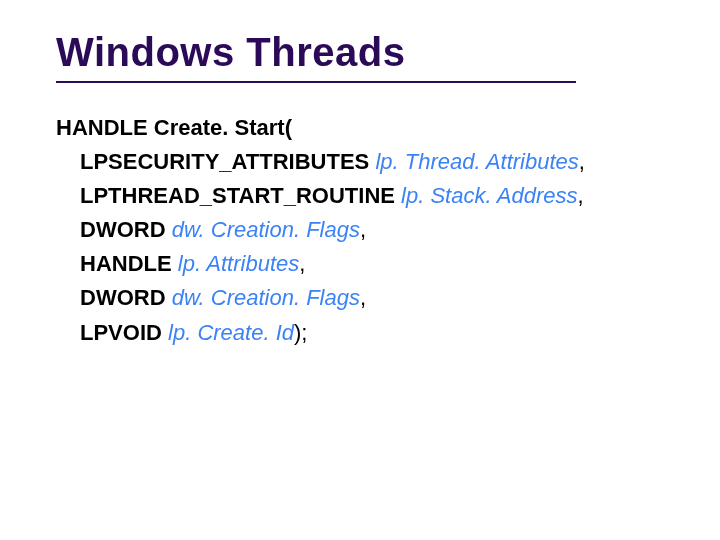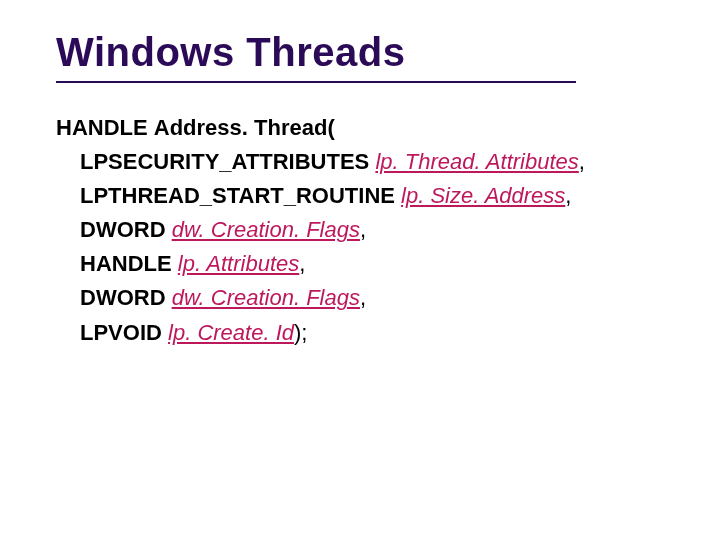--- a/index.html
+++ b/index.html
@@ -44,56 +44,55 @@
   .code .indent {
     padding-left: 24px;
   }
   .kw {
     font-weight: bold;
     font-style: normal;
   }
   .param {
     font-style: italic;
     font-weight: normal;
-    text-decoration: underline;
-    color: #be185d;
+    color: #3b82f6;
     margin-top: 15px;
   }
   .punct {
     font-style: normal;
     font-weight: normal;
   }
 </style>
 </head>
 <body>
 
 <div class="slide">
 
   <h1 class="title">Windows Threads</h1>
   <hr class="title-rule">
 
   <div class="code">
 
     <div class="row">
       <span class="kw">HANDLE</span>
       <span class="punct"> </span>
-      <span class="kw">Address. Thread(</span>
+      <span class="kw">Create. Start(</span>
     </div>
 
     <div class="row indent">
       <span class="kw">LPSECURITY_ATTRIBUTES</span>
       <span class="punct"> </span>
       <span class="param">lp. Thread. Attributes</span><span class="punct">,</span>
     </div>
 
 
     <div class="row indent">
       <span class="kw">LPTHREAD_START_ROUTINE</span>
       <span class="punct"> </span>
-      <span class="param">lp. Size. Address</span><span class="punct">,</span>
+      <span class="param">lp. Stack. Address</span><span class="punct">,</span>
     </div>
 
     <div class="row indent">
       <span class="kw">DWORD</span>
       <span class="punct"> </span>
       <span class="param">dw. Creation. Flags</span><span class="punct">,</span>
     </div>
 
     <div class="row indent">
       <span class="kw">HANDLE</span>

